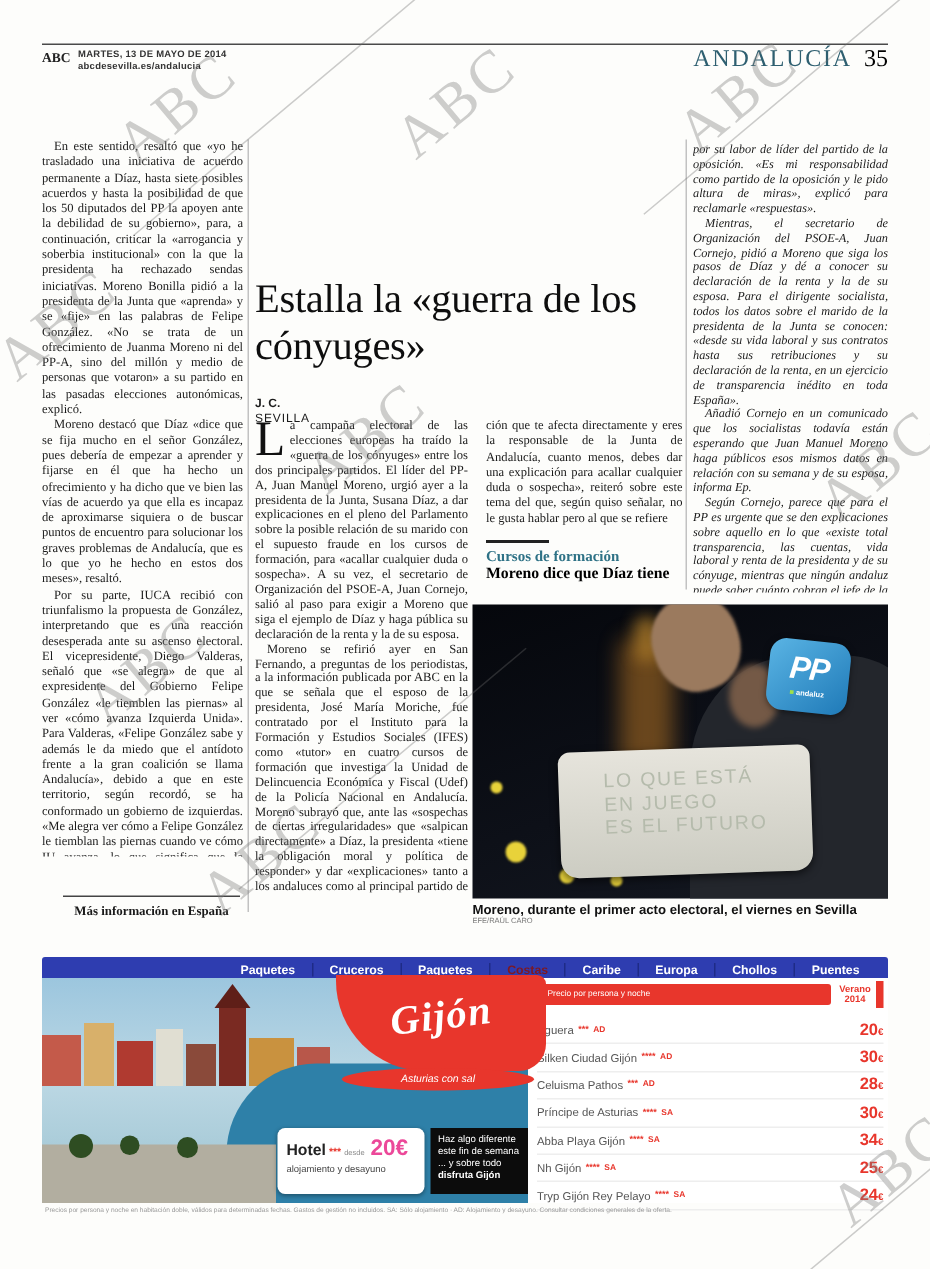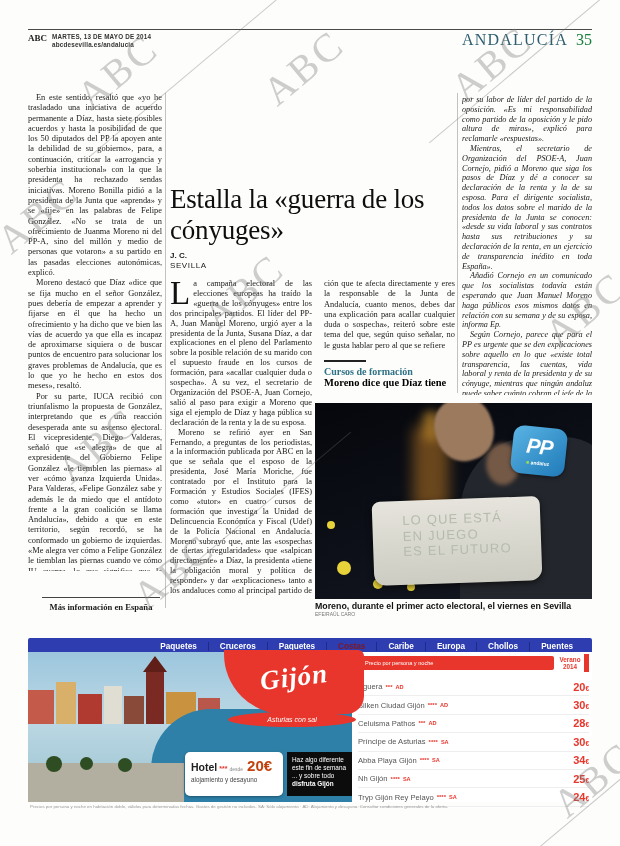--- a/index.html
+++ b/index.html
@@ -5,42 +5,42 @@
   html,body{margin:0;padding:0;background:#ffffff;}
   #page{position:relative;width:620px;height:846px;background:#fdfdfb;overflow:hidden;
         font-family:"Liberation Serif",serif;color:#1a1a1a;}
   
   .top-rule{position:absolute;left:28px;right:28px;top:29px;border-top:1px solid #4a4a4a;}
   .brand{position:absolute;left:28px;top:33px;font:bold 9px "Liberation Serif",serif;color:#222;}
   .dateline{position:absolute;left:52px;top:33px;font:bold 6.3px "Liberation Sans",sans-serif;
             line-height:7.6px;color:#333;letter-spacing:.2px;}
   .section{position:absolute;right:28px;top:31px;font:16px "Liberation Serif",serif;
            color:#2e5f70;letter-spacing:1.2px;}
-  .pagenum{color:#15803d;margin-left:8px;letter-spacing:0;margin-top:12px;}
+  .pagenum{color:#000000;margin-left:8px;letter-spacing:0;margin-top:12px;}
   
   .vrule1{position:absolute;left:165px;top:93px;height:515px;border-left:1px solid #c2c2c2;}
   .vrule2{position:absolute;left:457px;top:93px;height:300px;border-left:1px solid #c2c2c2;}
   
   .newscol{position:absolute;font-size:8.4px;line-height:10.3px;text-align:justify;overflow:hidden;}
   .newscol p{margin:0;text-indent:8px;}
   .newscol p.noindent{text-indent:0;}
   #leftcol{left:28px;top:93px;width:134px;height:478px;}
   #colB1{left:170px;top:279px;width:142px;height:316px;line-height:9.9px;}
   #colB2{left:324px;top:279px;width:131px;height:110px;}
   #colD{left:462px;top:95px;width:130px;height:300px;font-size:8.2px;line-height:9.8px;font-style:italic;}
   .dropcap{float:left;font-size:33px;line-height:27px;padding:1px 3px 0 0;font-family:"Liberation Serif",serif;color:#111;}
   .more-info{position:absolute;left:42px;top:597px;width:118px;border-top:1px solid #444;
              padding-top:4px;text-align:center;font:bold 8.6px "Liberation Serif",serif;}
   
   .subhead-box{position:absolute;left:170px;top:93px;width:284px;border-top:3px solid #000;
                border-bottom:1px solid #000;padding:8px 2px 13px 2px;
                font:italic 14.2px/18px "Liberation Serif",serif;color:#101010;}
   .headline{position:absolute;left:170px;top:184px;width:278px;
             font:27px/30.5px "Liberation Serif",serif;color:#0e0e0e;letter-spacing:-.2px;}
-  .byline{position:absolute;left:170px;top:251px;font:bold 8px "Liberation Sans",sans-serif;line-height:9.5px;}
+  .byline{position:absolute;left:170px;top:264px;font:bold 8px "Liberation Sans",sans-serif;line-height:9.5px;}
   .byline .city{font-weight:normal;letter-spacing:.6px;}
   .kicker-block{margin-top:9px;}
   .kicker-rule{width:42px;border-top:2px solid #222;margin-bottom:4px;}
   .kicker{font:bold 10px "Liberation Serif",serif;color:#2f7286;margin:0 0 1px 0;}
   .kicker-note{font:bold 10.5px/12.4px "Liberation Serif",serif;color:#000;text-align:left;text-indent:0;}
   
   .photo{position:absolute;left:315px;top:403px;width:277px;height:196px;overflow:hidden;
          background:linear-gradient(160deg,#05070c 0%,#0d1018 55%,#141821 100%);}
   .tower{position:absolute;left:98px;top:22px;width:36px;height:118px;background:#8a5a20;
          border-radius:8px;filter:blur(7px);opacity:.75;}
@@ -99,21 +99,21 @@
   .asturias-pill{position:absolute;left:200px;top:78px;width:128px;height:15px;background:#e8362c;
                  border-radius:50%;z-index:5;text-align:center;
                  font:italic 7px/15px "Liberation Sans",sans-serif;color:#fff;}
   .hotel-box{position:absolute;left:157px;top:118px;width:98px;height:44px;background:#fff;
              border-radius:5px;z-index:4;padding:5px 6px;box-sizing:border-box;
              box-shadow:0 1px 3px rgba(0,0,0,.35);}
   .hb-line1{display:flex;align-items:baseline;gap:2px;}
   .hb-hotel{font:bold 10.5px "Liberation Sans",sans-serif;color:#222;}
   .hb-stars{font:bold 7px "Liberation Sans",sans-serif;color:#e8362c;}
   .hb-desde{font:5px "Liberation Sans",sans-serif;color:#888;}
-  .hb-price{font:bold 15px "Liberation Sans",sans-serif;color:#c2410c;margin-left:2px;}
+  .hb-price{font:bold 15px "Liberation Sans",sans-serif;color:#ec4899;margin-left:2px;}
   .hb-sub{font:6.3px "Liberation Sans",sans-serif;color:#444;margin-top:2px;}
   .promo-box{position:absolute;left:259px;top:118px;width:65px;height:44px;background:#0c0c0c;
              z-index:4;color:#fff;font:6.4px/8px "Liberation Sans",sans-serif;
              padding:4px 5px;box-sizing:border-box;}
   .promo-box .b{font-weight:bold;}
   .ad-list{position:absolute;left:324px;top:18px;width:240px;height:150px;background:#fff;}
   .price-bar{position:absolute;left:6px;top:4px;width:196px;height:14px;background:#e8362c;
              border-radius:2px;color:#fff;font:5.6px/14px "Liberation Sans",sans-serif;padding-left:7px;box-sizing:border-box;}
   .verano{position:absolute;left:206px;top:2px;width:24px;height:18px;text-align:center;
           color:#e8362c;font:bold 6.3px/7px "Liberation Sans",sans-serif;padding-top:2px;box-sizing:border-box;}

